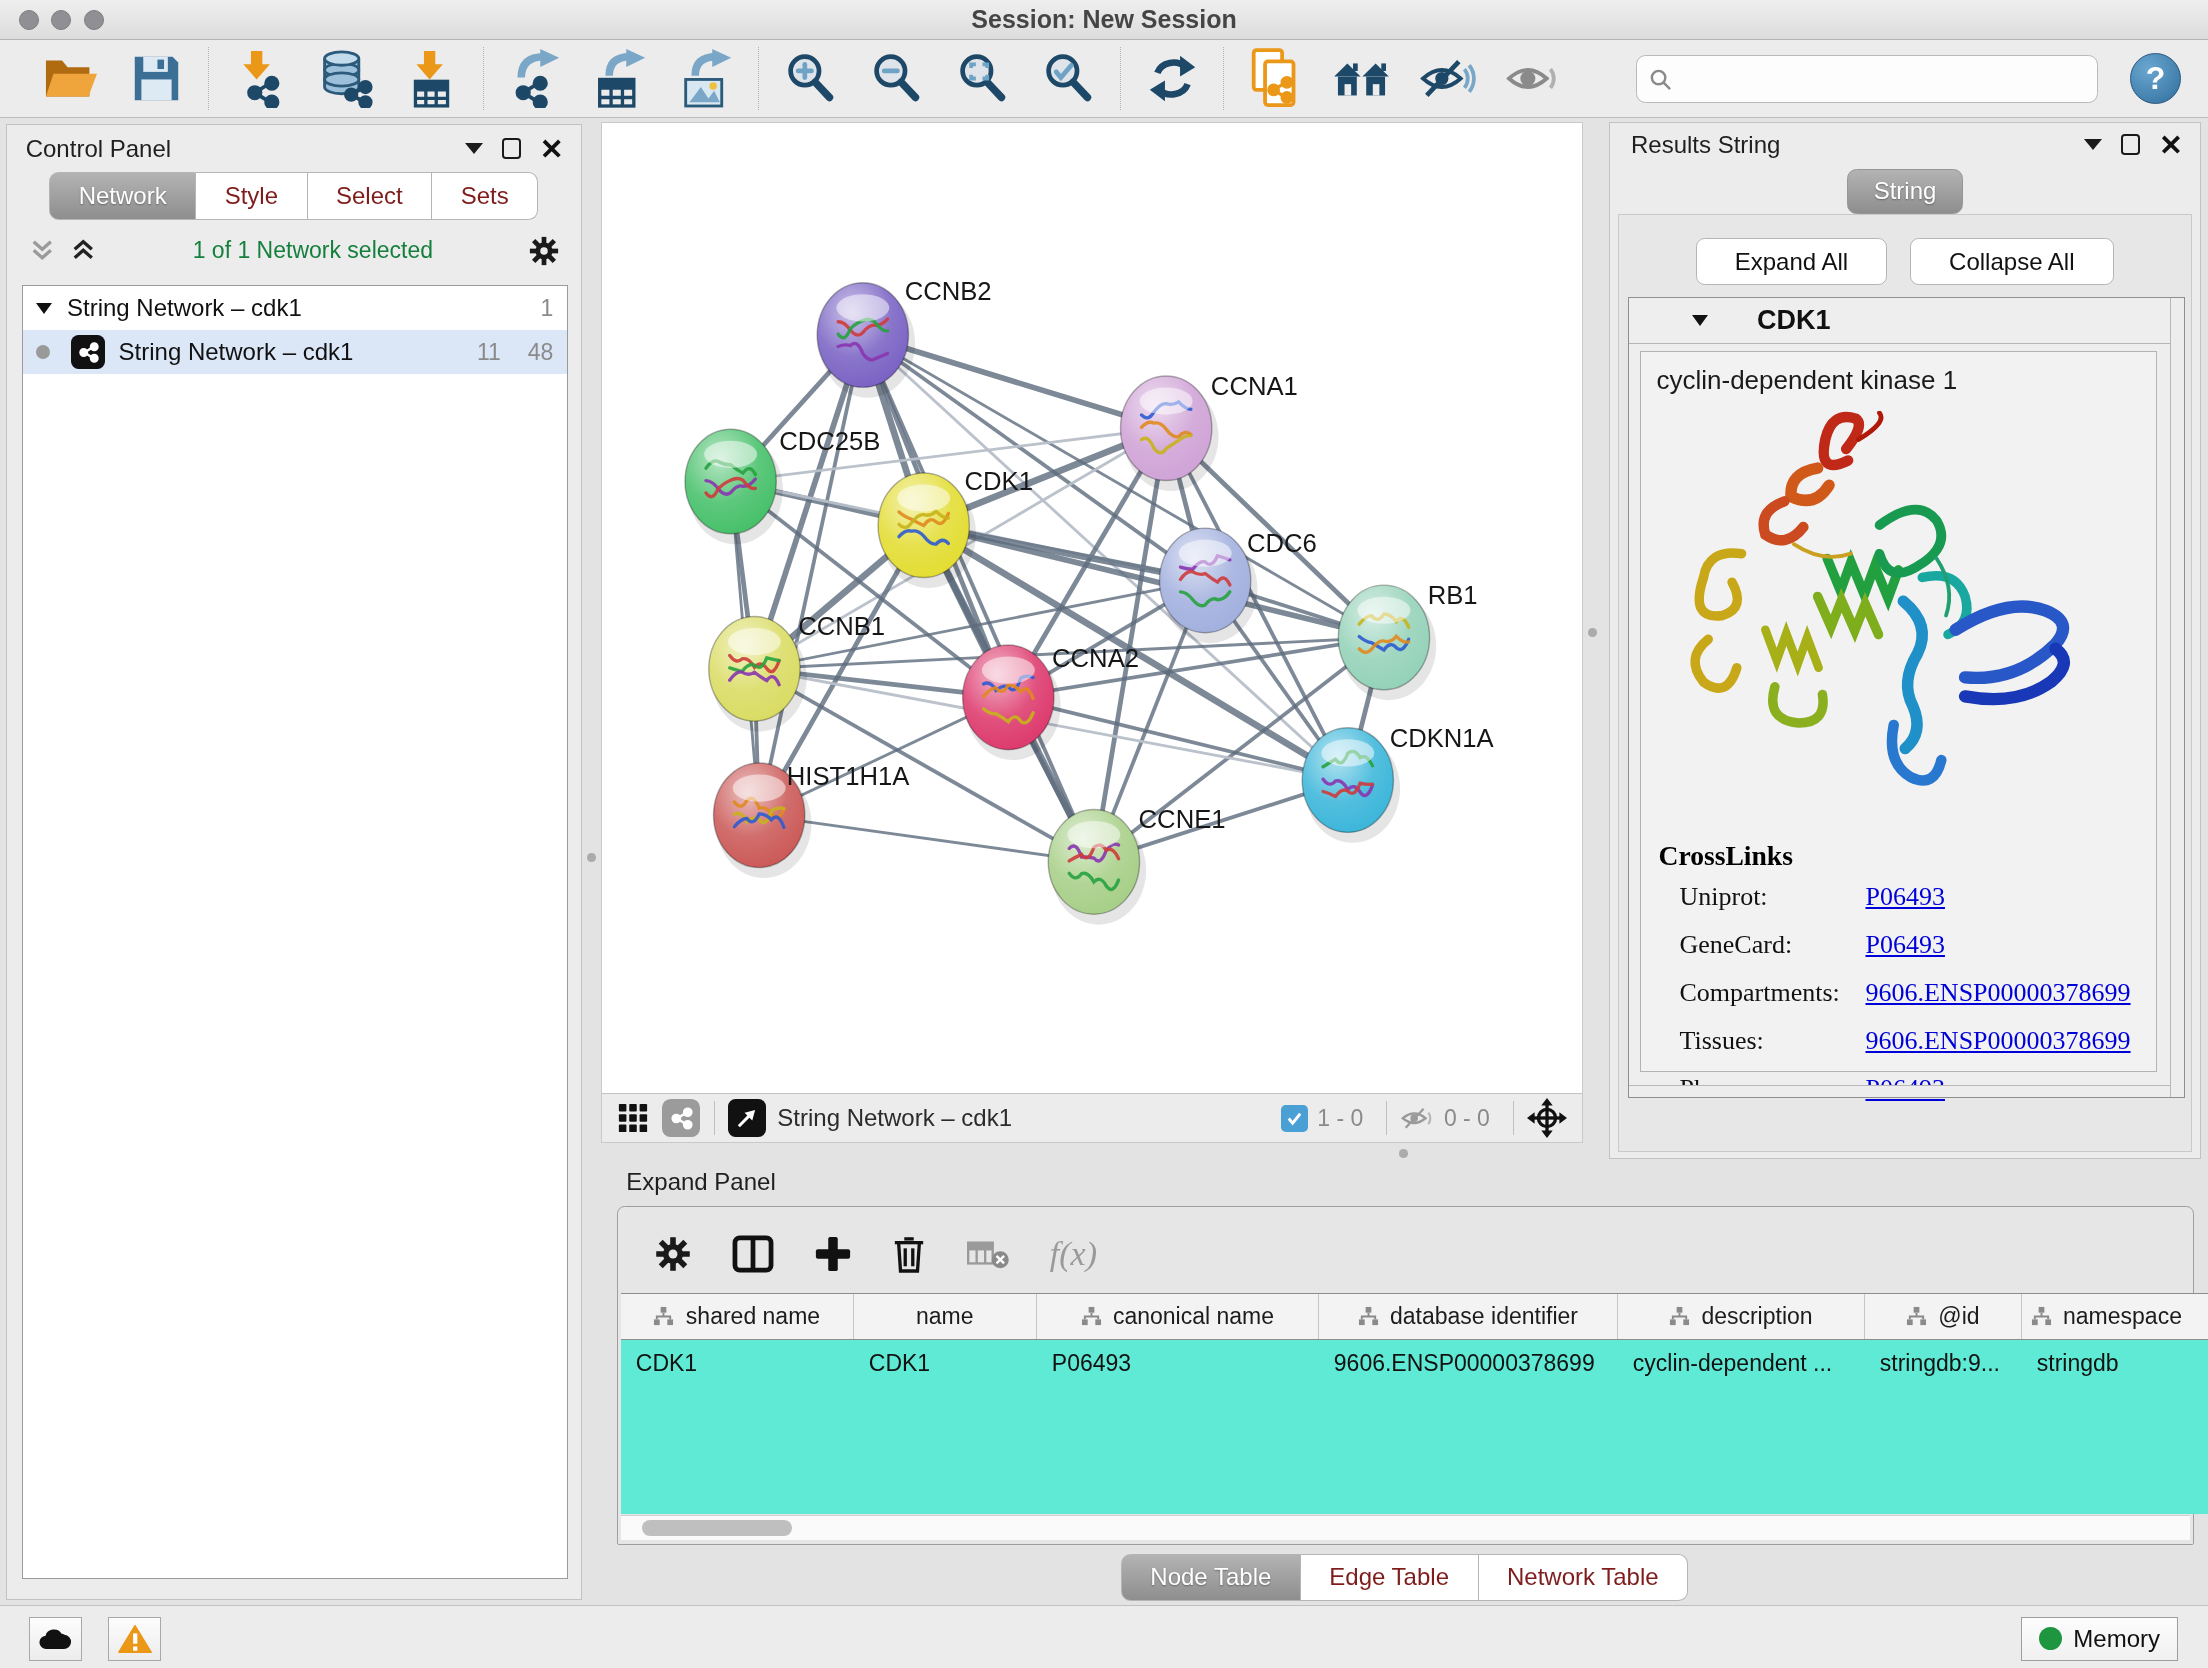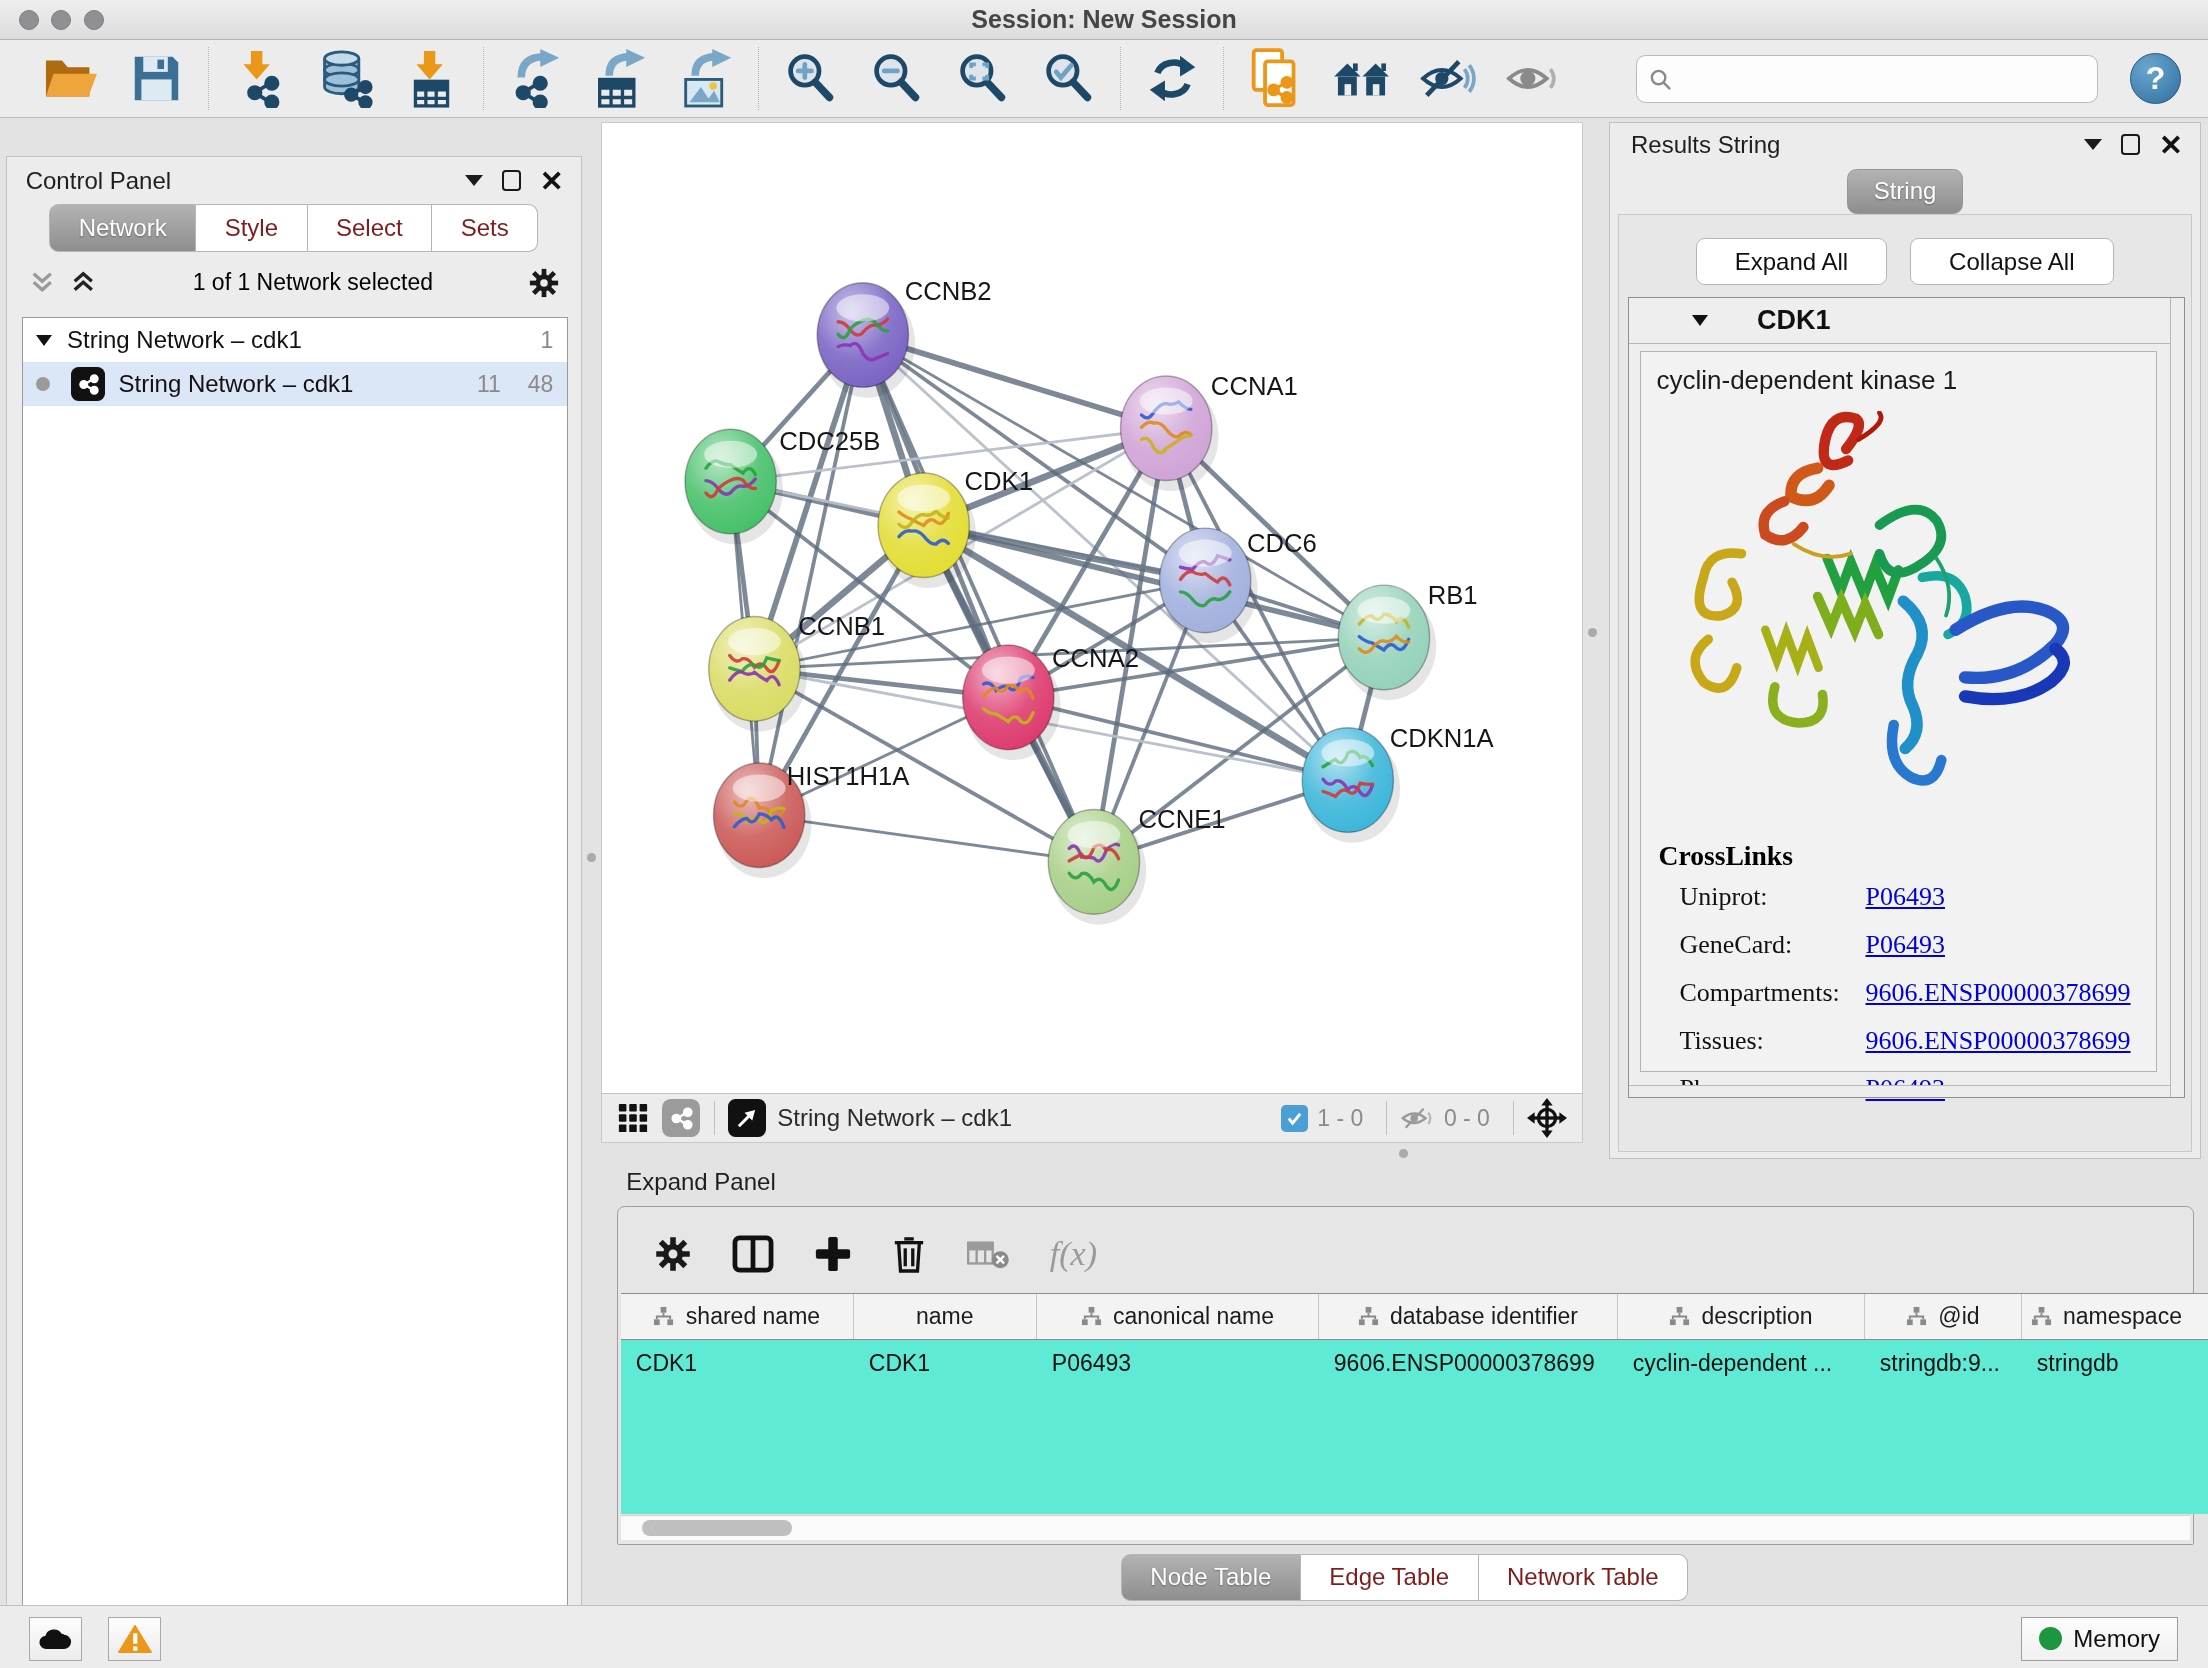--- a/index.html
+++ b/index.html
@@ -30,30 +30,30 @@
 
   
   .panel-title { font-size:24px; color:#1f1f1f; }
   .panel-icons { display:flex; align-items:center; gap:19px; }
   .tri-down { width:0; height:0; border-left:9.5px solid transparent; border-right:9.5px solid transparent; border-top:11.4px solid #1a1a1a; }
   .maxbox { width:19px; height:21px; border:2.9px solid #1a1a1a; border-radius:3.8px; }
   .closex { font-size:28.5px; font-weight:bold; color:#111; line-height:1; }
 
   
   .control-panel { position:absolute; left:5.7px; top:124px; width:576px; height:1476px;
-    background:#ececec; border:1px solid #c2c2c2;margin-top:32px; }
+    background:#ececec; border:1px solid #c2c2c2; }
   .cp-header { display:flex; align-items:center; justify-content:space-between; padding:9.5px 17px 5.7px 19px; }
   .segtabs { display:flex; justify-content:center; margin-top:3.8px; }
   .segtab { font-size:24px; color:#7f1d1d; background:#fff; border:1px solid #b5b5b5; border-left:none;
     padding:8.6px 28.5px; cursor:pointer; }
   .segtab:first-child { border-left:1px solid #b5b5b5; border-radius:9.5px 0 0 9.5px; }
   .segtab:last-child { border-radius:0 9.5px 9.5px 0; }
   .segtab.sel { background:linear-gradient(#b3b3b3,#8e8e8e); color:#fff; text-shadow:0 1px 1.9px rgba(0,0,0,.35); }
   .cp-sub { display:flex; align-items:center; padding:15px 21px 7.6px 21px; }
-  .cp-sub .mid { flex:1; text-align:center; font-size:23px; color:#000000; }
+  .cp-sub .mid { flex:1; text-align:center; font-size:23px; color:#15803d; }
   .netlist { position:absolute; left:15px; top:160px; width:546px; height:1294px; background:#fff; border:1px solid #9a9a9a; }
   .netrow { display:flex; align-items:center; height:44px; font-size:24px; color:#111; padding:0 13.3px; }
   .netrow .cnt { margin-left:auto; color:#8a8a8a; font-size:23px; }
   .netrow.sel { background:#dbe7f7; }
   .recdot { width:14.3px; height:14.3px; border-radius:50%; background:#9a9a9a; margin-right:21px; }
   .sharechip { width:34px; height:34px; border-radius:7.6px; background:#111; display:flex; align-items:center; justify-content:center; margin-right:13.3px; }
   .tri-sm { width:0; height:0; border-left:8.6px solid transparent; border-right:8.6px solid transparent; border-top:11.4px solid #111; margin-right:15px; }
   .nums { margin-left:auto; display:flex; gap:27px; color:#8a8a8a; font-size:23px; }
 
   

